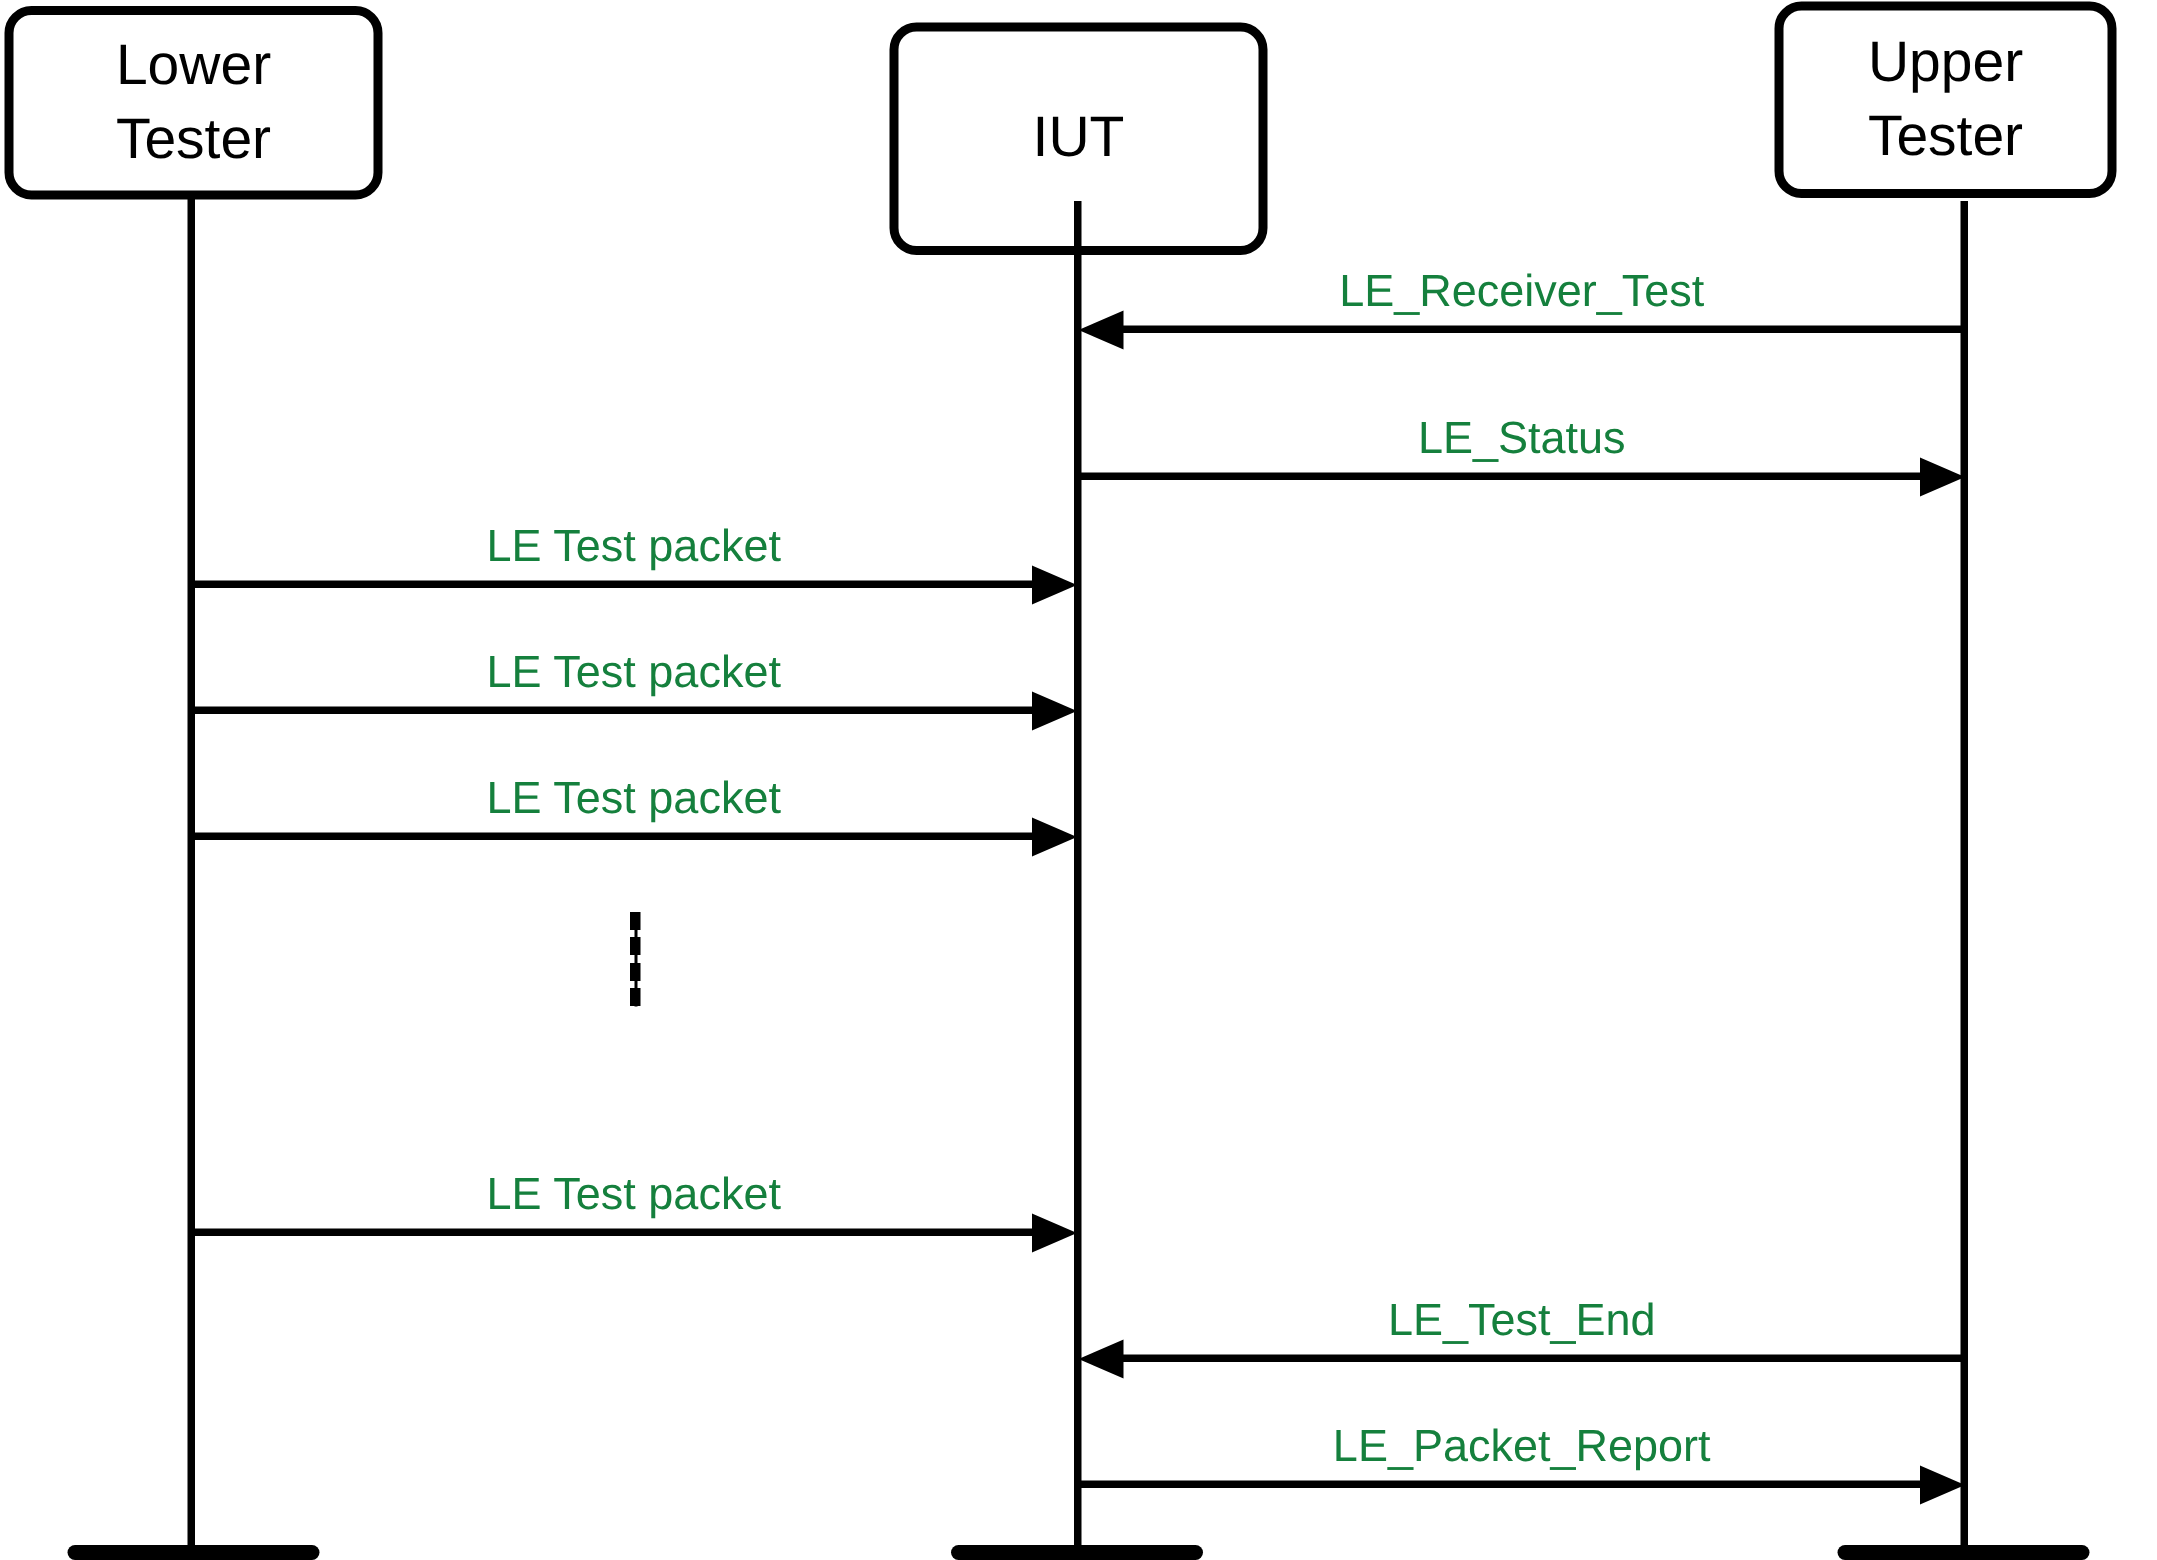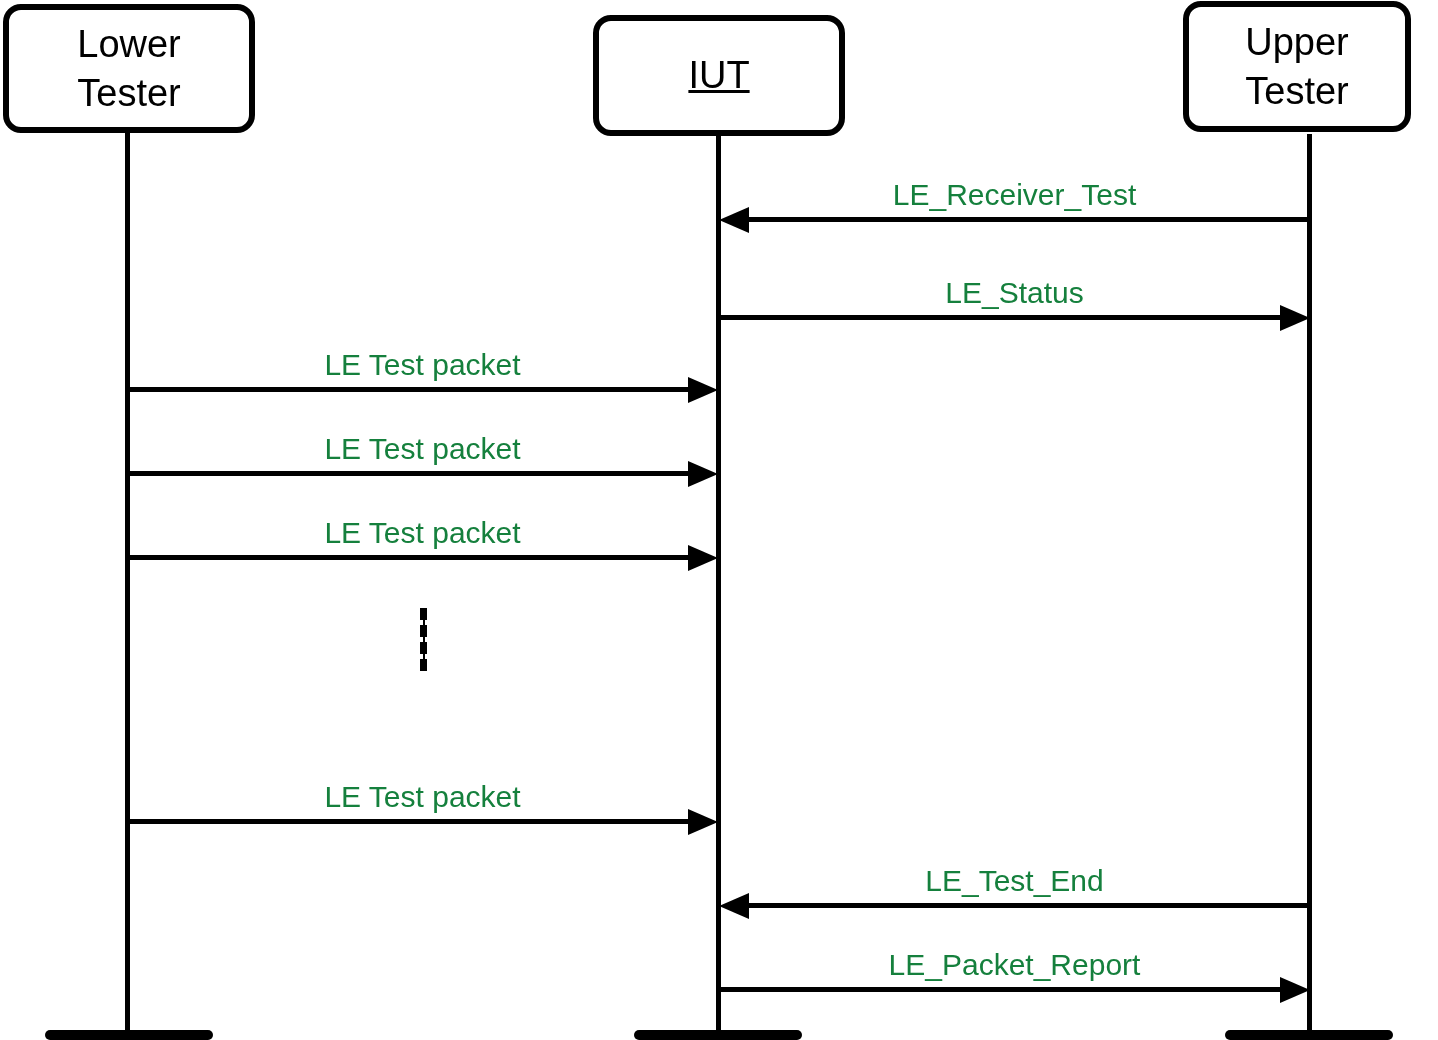--- a/index.html
+++ b/index.html
@@ -100,21 +100,21 @@
 </style>
 </head>
 <body>
 
 <div class="canvas">
 
   <div class="actor-box" style="left:3px; top:4px; width:252px; height:129px;justify-content:center;">
     <div class="actor-label wrap">Lower Tester</div>
   </div>
 
-  <div class="actor-box" style="left:593px; top:15px; width:252px; height:121px;text-decoration:underline;">
+  <div class="actor-box" style="left:593px; top:15px; width:252px; height:155px;">
     <div class="actor-label">IUT</div>
   </div>
 
   <div class="actor-box" style="left:1183px; top:1px; width:228px; height:131px;">
     <div class="actor-label wrap">Upper Tester</div>
   </div>
 
   <div class="lifeline" style="left:125px; top:131px; height:904px;"></div>
   <div class="lifeline" style="left:716px; top:134px; height:901px;"></div>
   <div class="lifeline" style="left:1307px; top:134px; height:901px;"></div>

